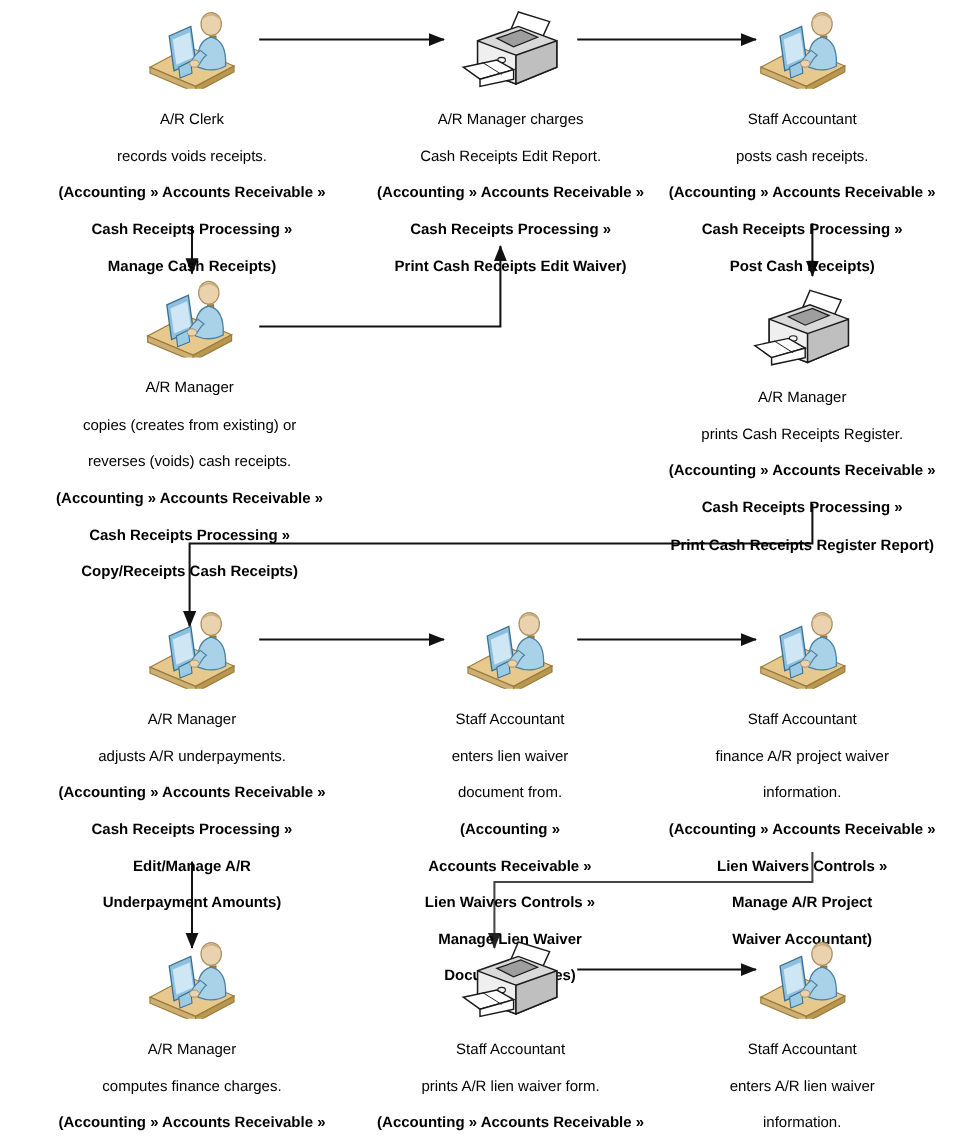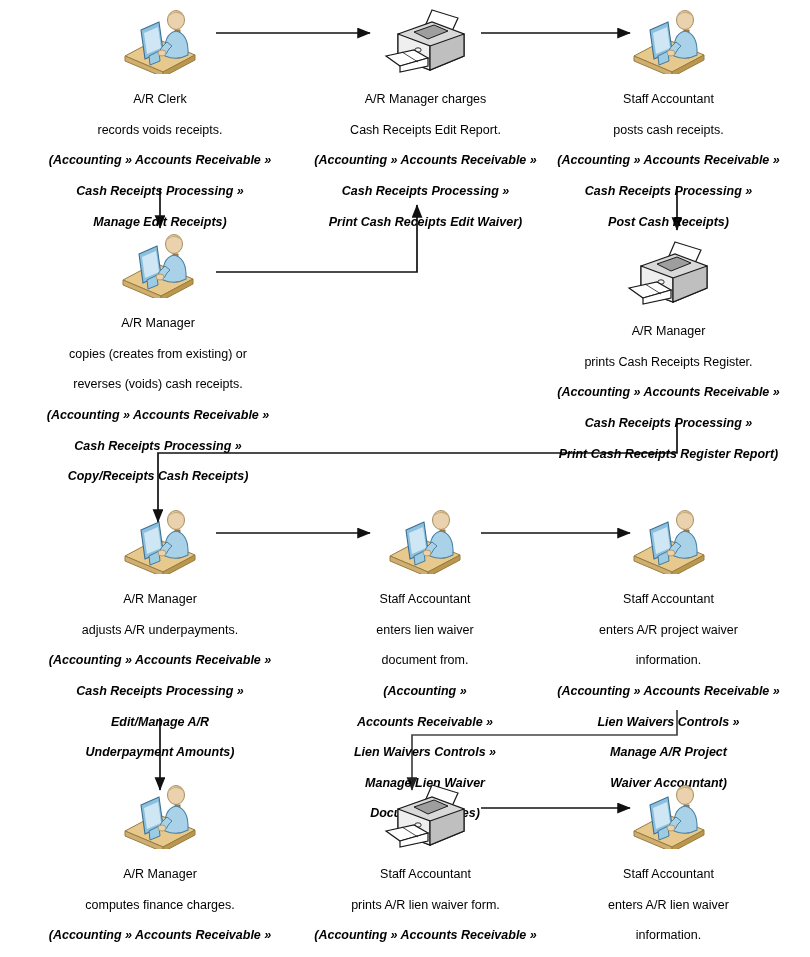--- a/index.html
+++ b/index.html
@@ -34,21 +34,20 @@
     line-height: 15.3px;
     color: #000000;
     margin-top: 3px;
     white-space: pre-line;
   }
   .caption .plain {
     font-weight: normal;
   }
   .caption .path {
     font-weight: bold;
-    font-style: italic;
   }
   svg.connector {
     position: absolute;
     left: 0;
     top: 0;
     width: 810px;
     height: 957px;
     pointer-events: none;
   }
   .arrow-line {
@@ -115,21 +114,21 @@
         <path d="M46,50 q-2,-22 11,-25 q13,3 12,24 q-11,6 -23,1 z" fill="#a9d2e8" stroke="#4b82a4" stroke-width="1.1"></path>
         <path d="M48,36 q-6,5 -8,10 l7,2 q3,-6 6,-8 z" fill="#a9d2e8" stroke="#4b82a4" stroke-width="1"></path>
         <ellipse cx="43" cy="47" rx="4" ry="3" fill="#e9d2ad" stroke="#a98e5f" stroke-width="0.8"></ellipse>
       </svg>
     </div>
     <div class="caption">
       <span class="plain">A/R Clerk</span><br>
       <span class="plain">records voids receipts.</span><br>
       <span class="path">(Accounting » Accounts Receivable »</span><br>
       <span class="path">Cash Receipts Processing »</span><br>
-      <span class="path">Manage Edit Receipts)</span>
+      <span class="path">Manage Cash Receipts)</span>
     </div>
   </div>
 
   <div class="node" style="left:288px; top:4px; width:275px;">
     <div class="icon-wrap">
       <svg width="92" height="66" viewBox="0 0 92 66" xmlns="http://www.w3.org/2000/svg">
         <polygon points="52,2 78,10 68,32 43,23" fill="#ffffff" stroke="#1a1a1a" stroke-width="1.2"></polygon>
         <polygon points="18,26 52,14 84,26 84,48 50,62 18,50" fill="#d9d9d9" stroke="#1a1a1a" stroke-width="1.2"></polygon>
         <polygon points="18,26 50,38 50,62 18,50" fill="#efefef" stroke="#1a1a1a" stroke-width="1.2"></polygon>
         <polygon points="50,38 84,26 84,48 50,62" fill="#bfbfbf" stroke="#1a1a1a" stroke-width="1.2"></polygon>
@@ -293,21 +292,21 @@
         <polygon points="30,50 40,45 41,55 31,59" fill="#9ccbe4" stroke="#3a6f92" stroke-width="0.9"></polygon>
         <ellipse cx="57" cy="14" rx="8.5" ry="9.5" fill="#e9d2ad" stroke="#a98e5f" stroke-width="1"></ellipse>
         <path d="M49,11 q8,-8 16,0 q-3,-10 -16,-2 z" fill="#c9ad7e"></path>
         <path d="M46,50 q-2,-22 11,-25 q13,3 12,24 q-11,6 -23,1 z" fill="#a9d2e8" stroke="#4b82a4" stroke-width="1.1"></path>
         <path d="M48,36 q-6,5 -8,10 l7,2 q3,-6 6,-8 z" fill="#a9d2e8" stroke="#4b82a4" stroke-width="1"></path>
         <ellipse cx="43" cy="47" rx="4" ry="3" fill="#e9d2ad" stroke="#a98e5f" stroke-width="0.8"></ellipse>
       </svg>
     </div>
     <div class="caption">
       <span class="plain">Staff Accountant</span><br>
-      <span class="plain">enters A/R project waiver</span><br>
+      <span class="plain">finance A/R project waiver</span><br>
       <span class="plain">information.</span><br>
       <span class="path">(Accounting » Accounts Receivable »</span><br>
       <span class="path">Lien Waivers Controls »</span><br>
       <span class="path">Manage A/R Project</span><br>
       <span class="path">Waiver Accountant)</span>
     </div>
   </div>
 
   <div class="node" style="left:10px; top:779px; width:300px;">
     <div class="icon-wrap">

